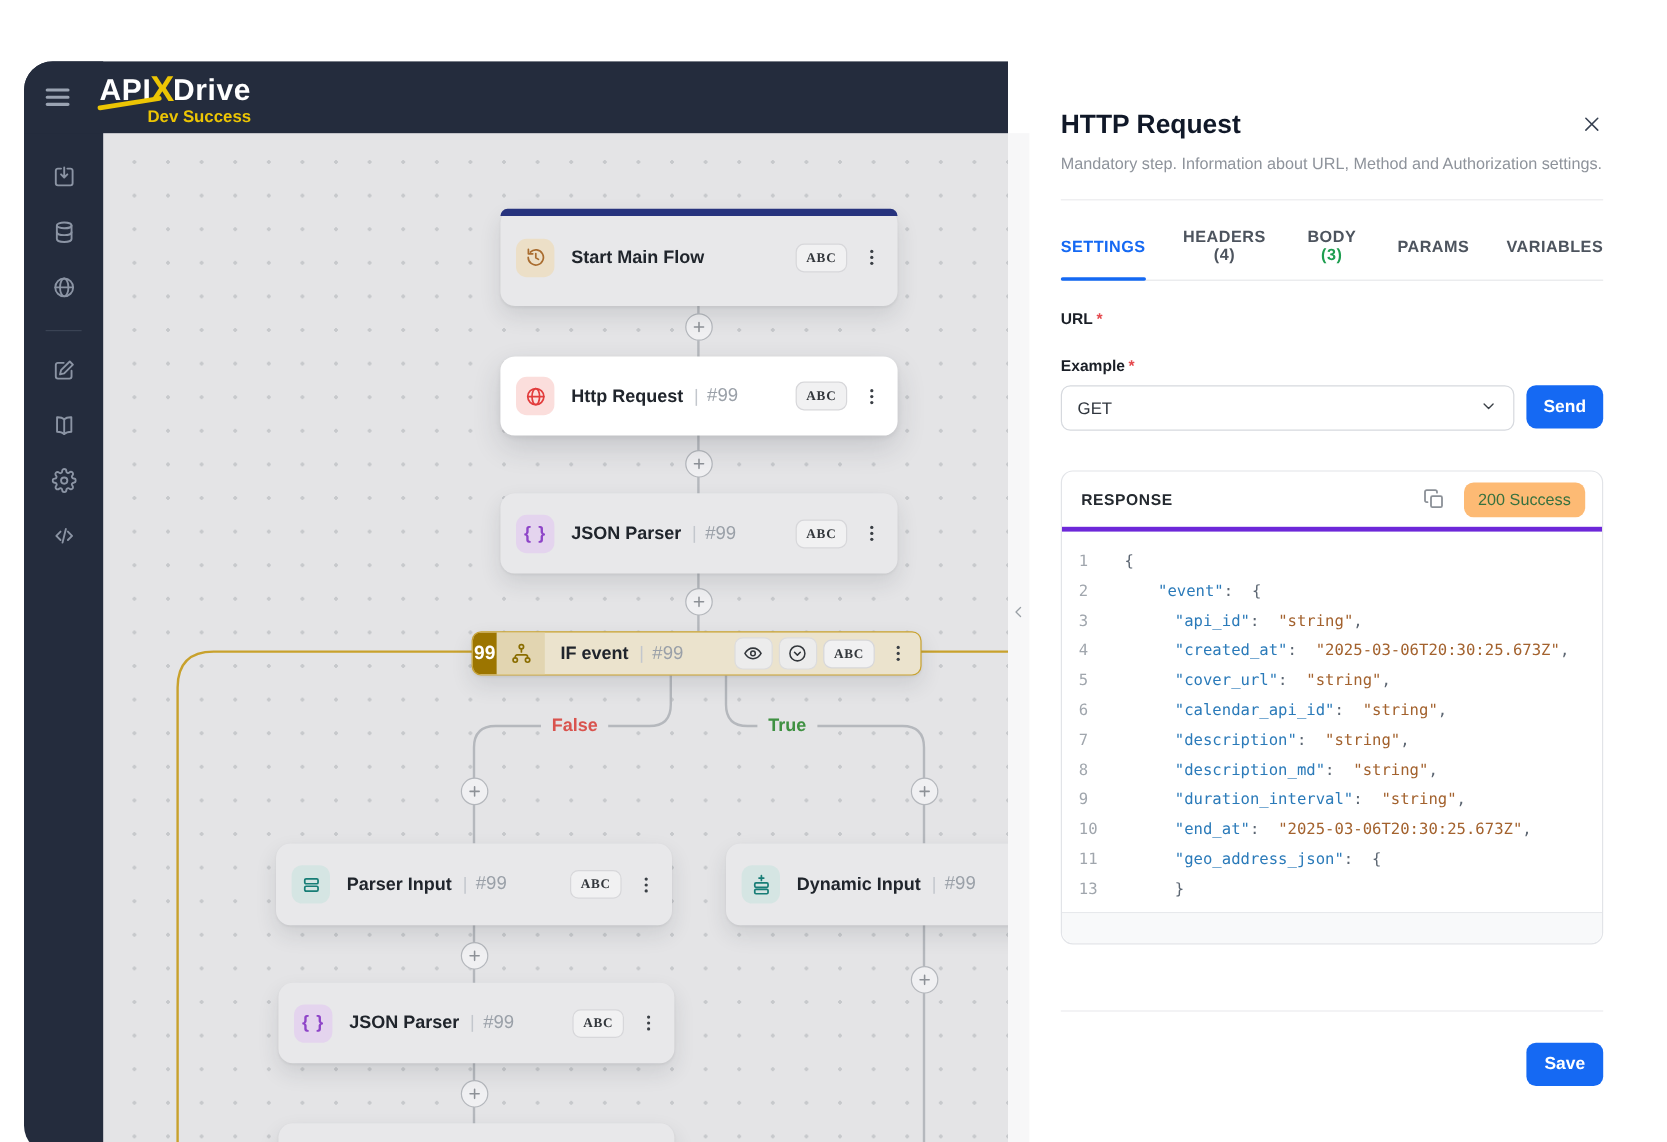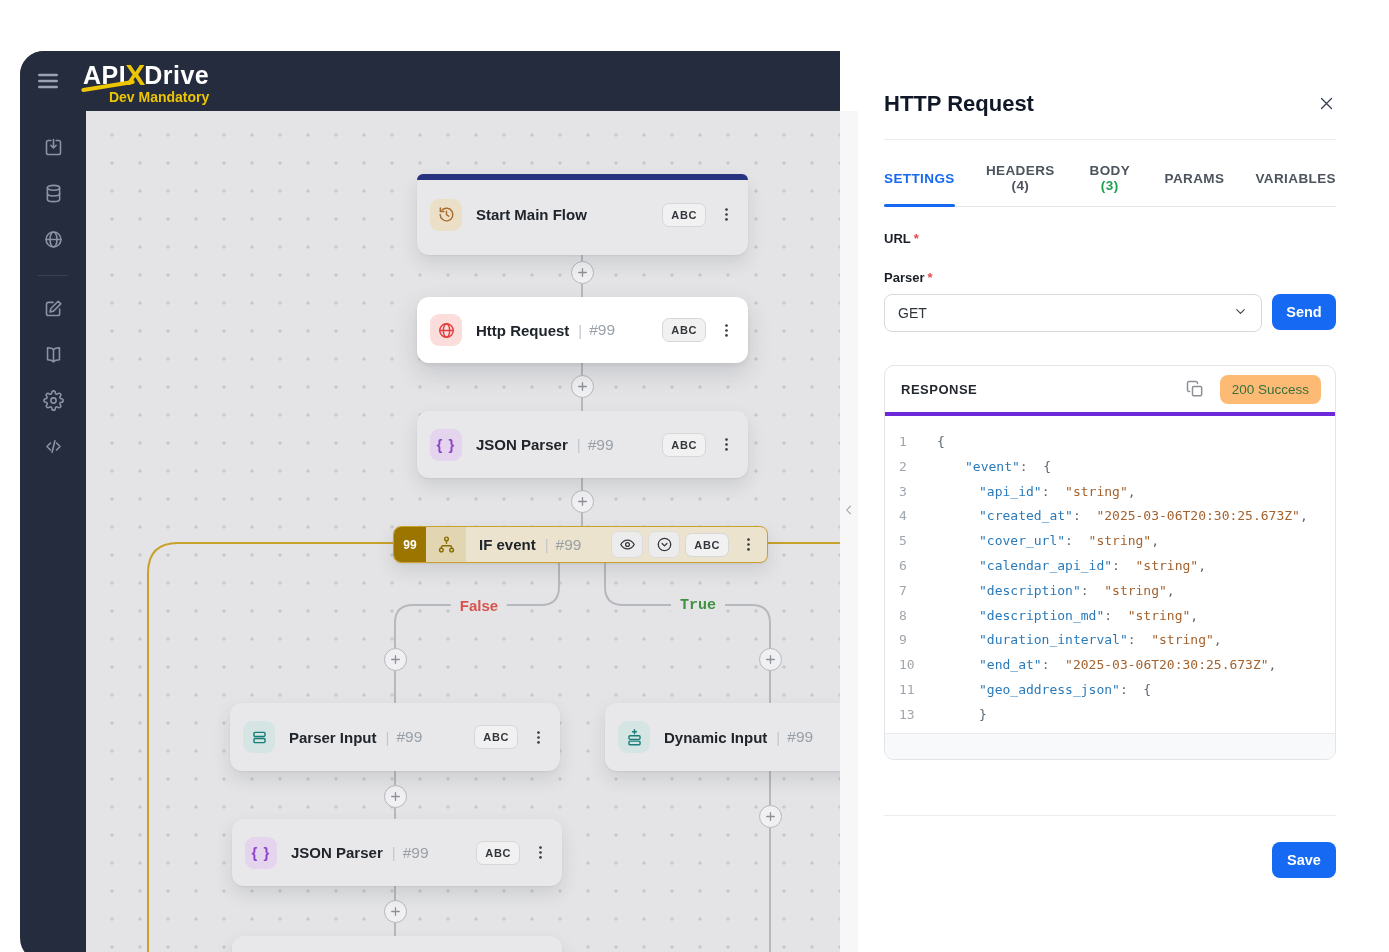--- a/index.html
+++ b/index.html
@@ -32,27 +32,27 @@
   .node-icon svg{width:19px;height:19px;}
   .brace-txt{font-weight:700;font-size:15px;letter-spacing:1px;}
   .ic-tan{background:#ecdfc7;color:#a96c2f;}
   .ic-pink{background:#fbdedc;color:#e23c3c;}
   .ic-purple{background:#e4d4ee;color:#8e44c8;}
   .ic-teal{background:#d5e5e3;color:#177d76;}
   .node-title{font-weight:700;font-size:15px;color:#20252c;margin-left:14px;white-space:nowrap;}
   .node-sep{color:#c3c7cd;font-weight:400;font-size:15px;margin:0 7px 0 9px;}
   .node-num{color:#9aa0a8;font-weight:400;font-size:15.5px;}
   .abc-badge{margin-left:auto;border:1px solid #d7d7da;background:#f1f1f2;border-radius:7px;padding:5px 8px;
-             font-size:11px;font-weight:700;letter-spacing:.6px;color:#33373c;cursor:pointer;}
+             font-size:11px;font-weight:700;letter-spacing:.6px;color:#33373c;cursor:pointer;font-family:Liberation Serif, serif;}
   .kebab{margin-left:11px;color:#3a3f45;width:18px;height:20px;display:flex;align-items:center;justify-content:center;cursor:pointer;background:none;border:none;padding:0;}
   .kebab svg{width:17px;height:17px;}
 
   
   .node-if{padding:0;background:#ebe3cd;border:1.5px solid #c9a22e;border-radius:8px;overflow:hidden;}
-  .if-tab{width:32px;align-self:stretch;background:#9c7500;color:#fff;font-size:12px;font-weight:700;display:flex;align-items:center;justify-content:center;}
+  .if-tab{width:20px;align-self:stretch;background:#9c7500;color:#fff;font-size:16px;font-weight:700;display:flex;align-items:center;justify-content:center;}
   .if-icon{width:40px;align-self:stretch;background:#e2d5b1;display:flex;align-items:center;justify-content:center;color:#8a6d00;}
   .if-icon svg{width:19px;height:19px;}
   .node-if .node-title{margin-left:13px;}
   .mini-btn{width:32px;height:27px;border-radius:7px;background:#ececec;border:1px solid #dcdcdd;display:flex;align-items:center;justify-content:center;color:#33373c;margin-left:5px;cursor:pointer;padding:0;}
   .mini-btn svg{width:17px;height:17px;}
   .node-if .abc-badge{margin-left:5px;}
   .node-if .kebab{margin:0 10px;}
   .if-spacer{margin-left:auto;}
 
   .plus-btn{position:absolute;z-index:2;width:23px;height:23px;border-radius:50%;background:#f0f0f2;border:1.5px solid #b4b7bc;color:#8d9197;
@@ -166,36 +166,36 @@
     <button class="hamburger"><svg viewBox="0 0 24 24" fill="none" stroke="currentColor" stroke-width="2.4" stroke-linecap="round">
             <path d="M4 6.5h16M4 12h16M4 17.5h16"></path>
           </svg></button>
     <div class="logo">
       <i class="logo-swoosh"></i>
       <div class="logo-row">
         <span class="lg-api">API</span>
             <span class="lg-x">X</span>
             <span class="lg-drive">Drive</span>
       </div>
-      <div class="logo-sub">Dev Mandatory</div>
+      <div class="logo-sub">Dev Success</div>
     </div>
   </header>
 
   <div class="canvas">
     <svg class="edges" width="754" height="851" viewBox="0 0 754 851">
       <path d="M496 144V415" stroke="#b5b8bd" stroke-width="2" fill="none"></path>
       <path d="M754 432H92Q62 432 62 462V851" stroke="#c8a12c" stroke-width="2" fill="none"></path>
       <path d="M473 452v24q0 18-18 18H327q-18 0-18 18v80" stroke="#b5b8bd" stroke-width="2" fill="none"></path>
       <path d="M519 452v24q0 18 18 18h129q18 0 18 18v80" stroke="#b5b8bd" stroke-width="2" fill="none"></path>
       <path d="M309 660V851" stroke="#b5b8bd" stroke-width="2" fill="none"></path>
       <path d="M684 660V851" stroke="#b5b8bd" stroke-width="2" fill="none"></path>
     </svg>
 
     <div class="branch-label lbl-false" style="left:393px;top:494px;">False</div>
-    <div class="branch-label lbl-true" style="left:612px;top:494px;font-family:Liberation Mono, monospace;">True</div>
+    <div class="branch-label lbl-true" style="left:570px;top:494px;">True</div>
 
     <button class="plus-btn" style="left:485px;top:150px;">
           <svg viewBox="0 0 24 24" stroke="currentColor" stroke-width="2.4" stroke-linecap="round" fill="none">
             <path d="M12 5v14M5 12h14"></path>
           </svg>
         </button>
     <button class="plus-btn" style="left:485px;top:264px;">
           <svg viewBox="0 0 24 24" stroke="currentColor" stroke-width="2.4" stroke-linecap="round" fill="none">
             <path d="M12 5v14M5 12h14"></path>
           </svg>
@@ -397,33 +397,34 @@
           </svg></button>
   </div>
 
   <aside class="panel">
     <div class="panel-head">
       <h1 class="panel-title">HTTP Request</h1>
       <button class="close-btn"><svg viewBox="0 0 24 24" fill="none" stroke="currentColor" stroke-width="1.8" stroke-linecap="round" stroke-linejoin="round">
               <path d="M5 5l14 14M19 5L5 19"></path>
             </svg></button>
     </div>
+    <div class="panel-sub">Mandatory step. Information about URL, Method and Authorization settings.</div>
     <div class="hr"></div>
 
     <div class="tabs">
       <button class="tab active">SETTINGS</button>
       <button class="tab">HEADERS (4)</button>
       <button class="tab"><span>BODY</span> <span class="cnt-green">(3)</span></button>
       <button class="tab">PARAMS</button>
       <button class="tab">VARIABLES</button>
     </div>
 
     <div class="field-label"><span>URL</span><span class="req">*</span></div>
 
-    <div class="field-label"><span>Parser</span><span class="req">*</span></div>
+    <div class="field-label"><span>Example</span><span class="req">*</span></div>
     <div class="method-row">
       <div class="select">
         <span>GET</span>
         <span><svg viewBox="0 0 24 24" fill="none" stroke="currentColor" stroke-width="1.8" stroke-linecap="round" stroke-linejoin="round">
                 <path d="M6 9l6 6 6-6"></path>
               </svg></span>
       </div>
       <button class="btn-blue">Send</button>
     </div>
 

